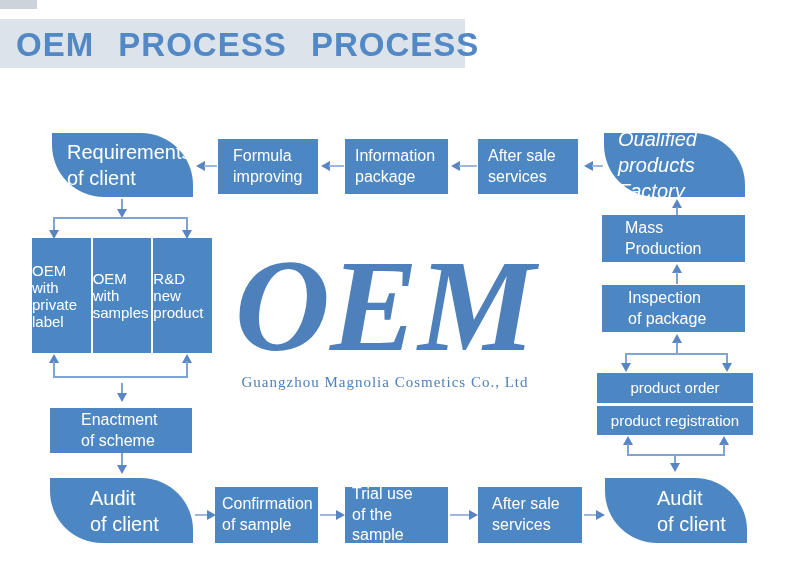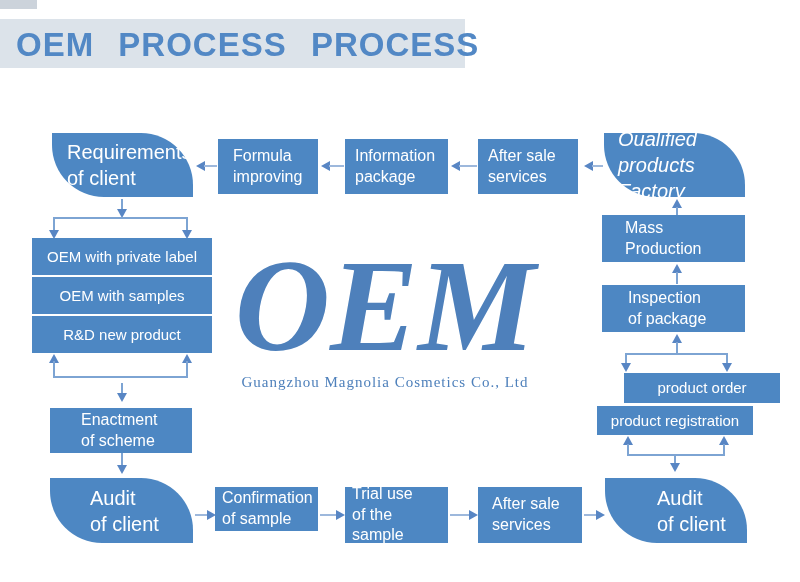--- a/index.html
+++ b/index.html
@@ -6,21 +6,21 @@
   .stage{position:relative;width:800px;height:582px;background:#fff;overflow:hidden;
          font-family:"Liberation Sans",sans-serif;}
   .corner{position:absolute;left:0;top:0;width:37px;height:9px;background:#ccd3db;}
   .banner{position:absolute;left:0;top:19px;width:465px;height:49px;background:#dce3ea;}
   .title{position:absolute;left:16px;top:26px;font-size:33px;font-weight:bold;
          letter-spacing:1px;word-spacing:14px;color:var(--title-blue,#5288c5);white-space:nowrap;}
   .node{position:absolute;background:var(--box-blue,#4d87c3);color:#fff;display:flex;
         flex-direction:column;justify-content:center;white-space:pre-line;
         font-size:16px;line-height:1.3;box-sizing:border-box;}
   .leaf{border-radius:0 52px 0 52px;font-size:20px;}
-  .stack{position:absolute;display:flex;flex-direction:column;gap:2px;}
+  .stack{position:absolute;display:flex;flex-direction:row;gap:2px;}
   .srow{background:var(--box-blue,#4d87c3);flex:1;display:flex;align-items:center;
         justify-content:center;font-size:15px;color:#fff;}
   .ctr{align-items:center;font-size:15px;}
   .line{position:absolute;background:#9db8dc;}
   .vline{position:absolute;background:#7da4d3;}
   .head{position:absolute;width:0;height:0;}
   .hl{border-top:5px solid transparent;border-bottom:5px solid transparent;border-right:9px solid #5886c4;}
   .hr{border-top:5px solid transparent;border-bottom:5px solid transparent;border-left:9px solid #5886c4;}
   .hu{border-left:5px solid transparent;border-right:5px solid transparent;border-bottom:9px solid #5886c4;}
   .hd{border-left:5px solid transparent;border-right:5px solid transparent;border-top:9px solid #5886c4;}
@@ -58,30 +58,30 @@
     <div class="srow">OEM with private label</div>
     <div class="srow">OEM with samples</div>
     <div class="srow">R&amp;D new product</div>
   </div>
 
   <div class="node" style="left:50px;top:408px;width:142px;height:45px;padding-left:31px;">Enactment
 of scheme</div>
   <div class="node leaf" style="left:50px;top:478px;width:143px;height:65px;padding-left:40px;">Audit
 of client</div>
 
-  <div class="node" style="left:215px;top:487px;width:103px;height:44px;padding-left:7px;">Confirmation
+  <div class="node" style="left:215px;top:487px;width:103px;height:56px;padding-left:7px;">Confirmation
 of sample</div>
   <div class="node" style="left:345px;top:487px;width:103px;height:56px;padding-left:7px;">Trial use
 of the sample</div>
   <div class="node" style="left:478px;top:487px;width:104px;height:56px;padding-left:14px;">After sale
 services</div>
   <div class="node leaf" style="left:605px;top:478px;width:142px;height:65px;padding-left:52px;">Audit
 of client</div>
 
-  <div class="node ctr" style="left:597px;top:373px;width:156px;height:30px;margin-left:27px;">product order</div>
+  <div class="node ctr" style="left:597px;top:373px;width:156px;height:30px;">product order</div>
   <div class="node" style="left:602px;top:285px;width:143px;height:47px;padding-left:26px;">Inspection
 of package</div>
   <div class="node ctr" style="left:597px;top:406px;width:156px;height:29px;">product registration</div>
   <div class="node" style="left:602px;top:215px;width:143px;height:47px;padding-left:23px;">Mass
 Production</div>
 
   <div>
     <div class="head hl" style="left:196px;top:161px;"></div>
     <div class="line" style="left:204px;top:165px;width:13px;height:2px;"></div>
   </div>

